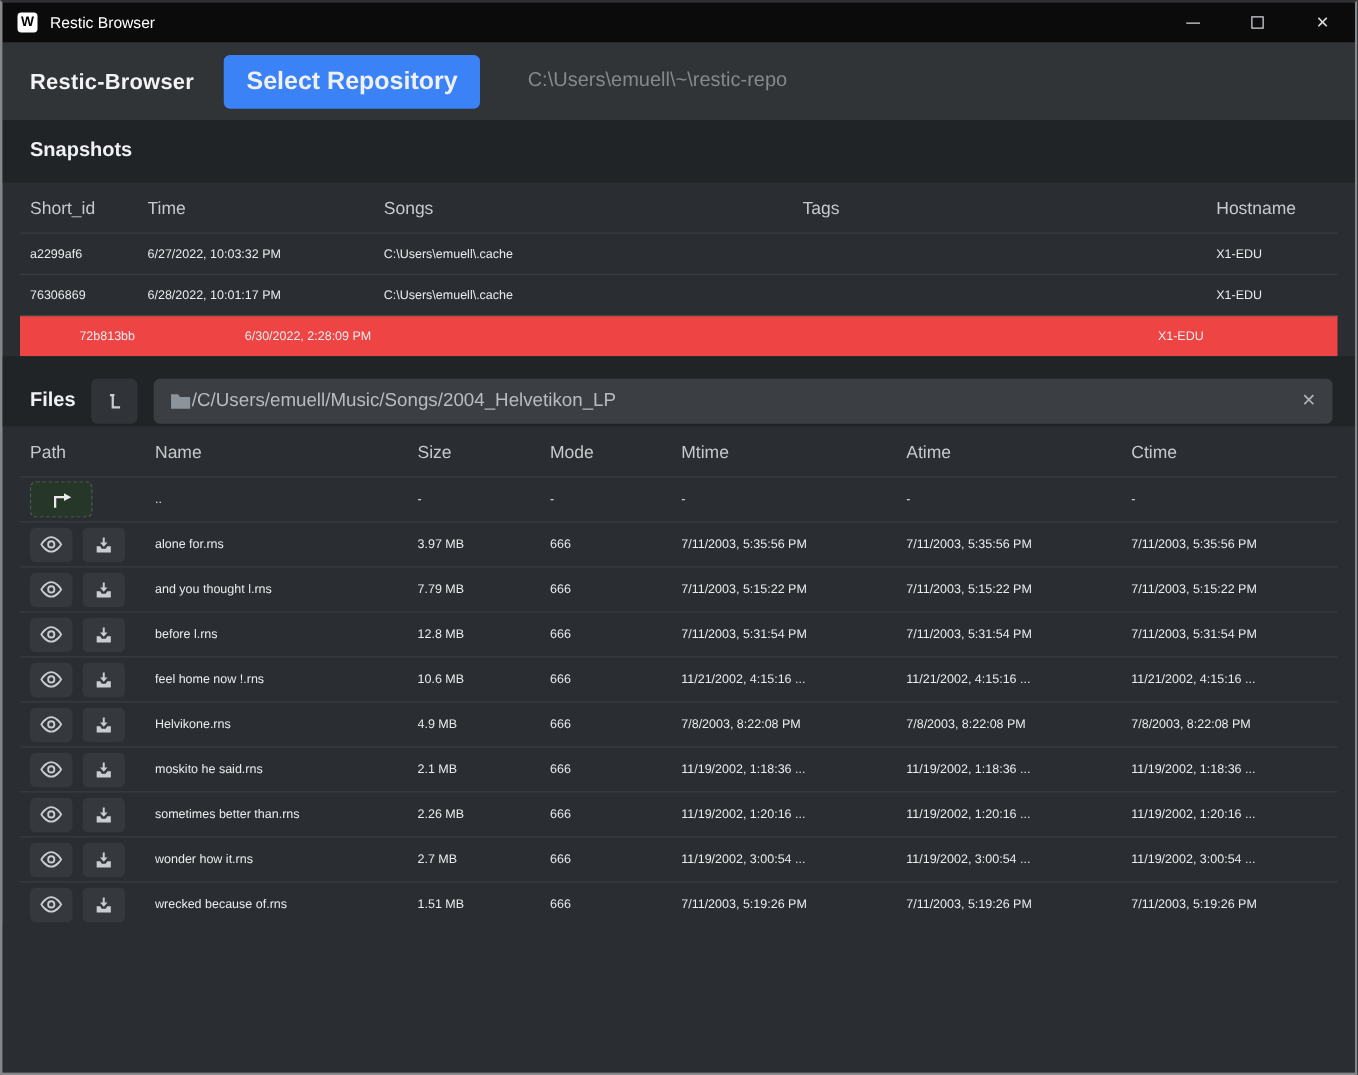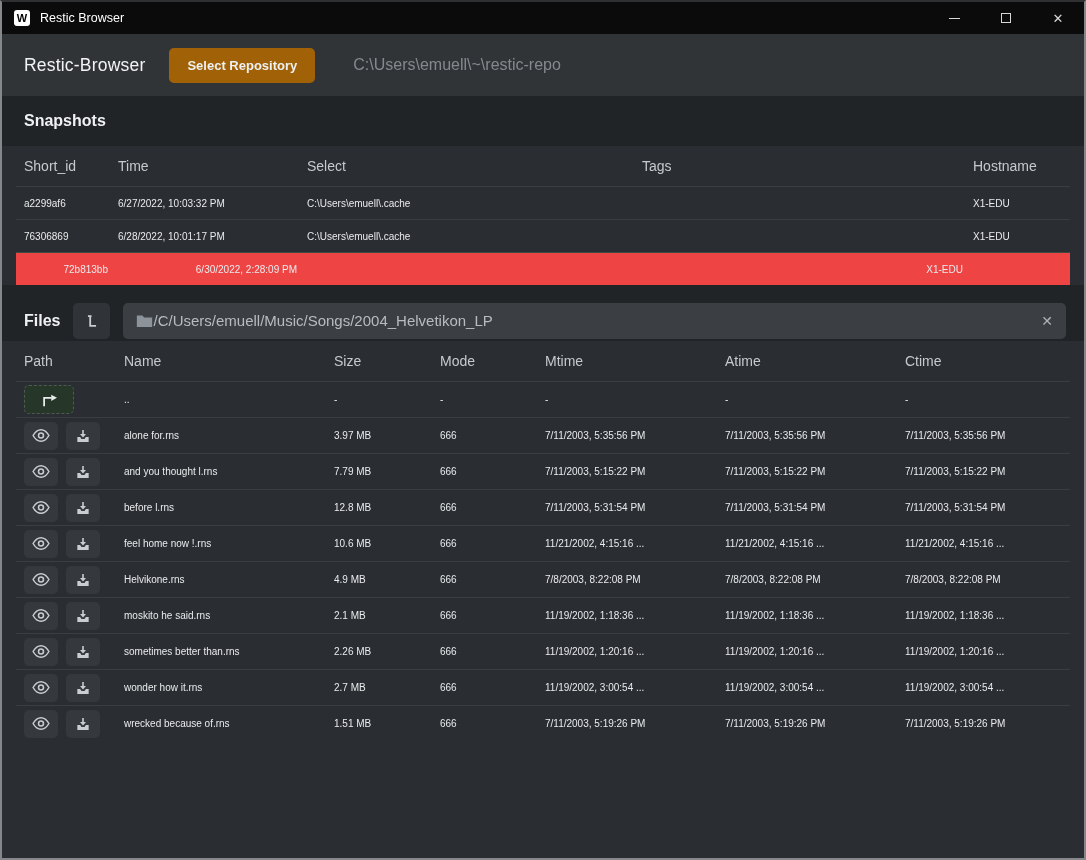--- a/index.html
+++ b/index.html
@@ -19,22 +19,22 @@
   .title-text{color:#ffffff;font-size:12.5px;}
   .titlebar-controls{display:flex;height:100%;}
   .win-btn{width:52px;height:100%;background:transparent;border:none;display:flex;
            align-items:center;justify-content:center;color:#d6d8da;}
   .glyph-min{display:block;width:11px;border-top:1.4px solid #d6d8da;}
   .glyph-max{display:block;width:10px;height:10px;border:1.4px solid #d6d8da;}
   .glyph-close{font-size:13px;color:#d6d8da;}
 
   
   .header{height:62px;flex:0 0 62px;background:#313437;display:flex;align-items:center;padding:0 22px;}
-  .app-title{color:#f2f3f5;font-size:17.5px;font-weight:400;margin:0 0 0 0;letter-spacing:.2px;}
-  .select-repo{margin-left:24px;background:#a16207;color:#eef0f1;font-weight:700;font-size:13px;
+  .app-title{color:#f2f3f5;font-size:17.5px;font-weight:700;margin:0 0 0 0;letter-spacing:.2px;}
+  .select-repo{margin-left:24px;background:#3b82f6;color:#eef0f1;font-weight:700;font-size:20px;
                border:none;border-radius:5px;padding:10px 18px;}
   .repo-path{margin-left:38px;color:#85898e;font-size:16px;}
 
   
   .band{background:#212427;}
   .snap-band{height:50px;flex:0 0 50px;display:flex;align-items:center;padding:16px 22px;}
   .section-title{color:#f0f1f3;font-size:16px;font-weight:700;margin:0;}
 
   
   .grid-snap{display:grid;grid-template-columns:94px 189px 335px 331px 1fr;}
@@ -96,21 +96,21 @@
   </div>
 
   <div class="band snap-band">
     <h2 class="section-title">Snapshots</h2>
   </div>
 
   <div>
     <div class="thead grid-snap">
       <div class="cell">Short_id</div>
       <div class="cell">Time</div>
-      <div class="cell">Select</div>
+      <div class="cell">Songs</div>
       <div class="cell">Tags</div>
       <div class="cell">Hostname</div>
     </div>
     <div id="snap-body">
         <div class="trow snap-row grid-snap">
           <div class="cell">a2299af6</div>
           <div class="cell">6/27/2022, 10:03:32 PM</div>
           <div class="cell">C:\Users\emuell\.cache</div>
           <div class="cell"></div>
           <div class="cell">X1-EDU</div>

